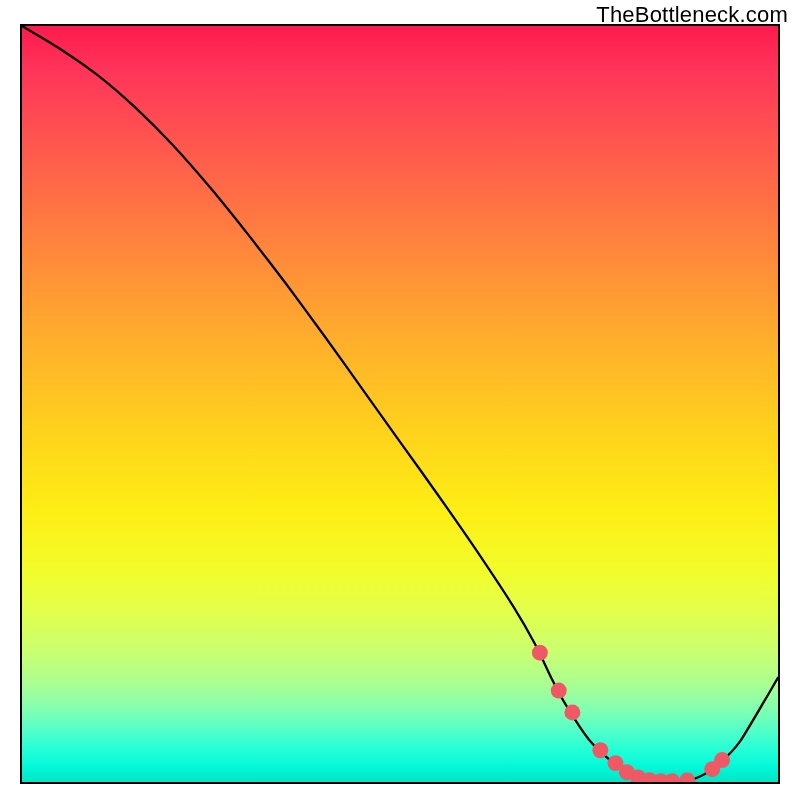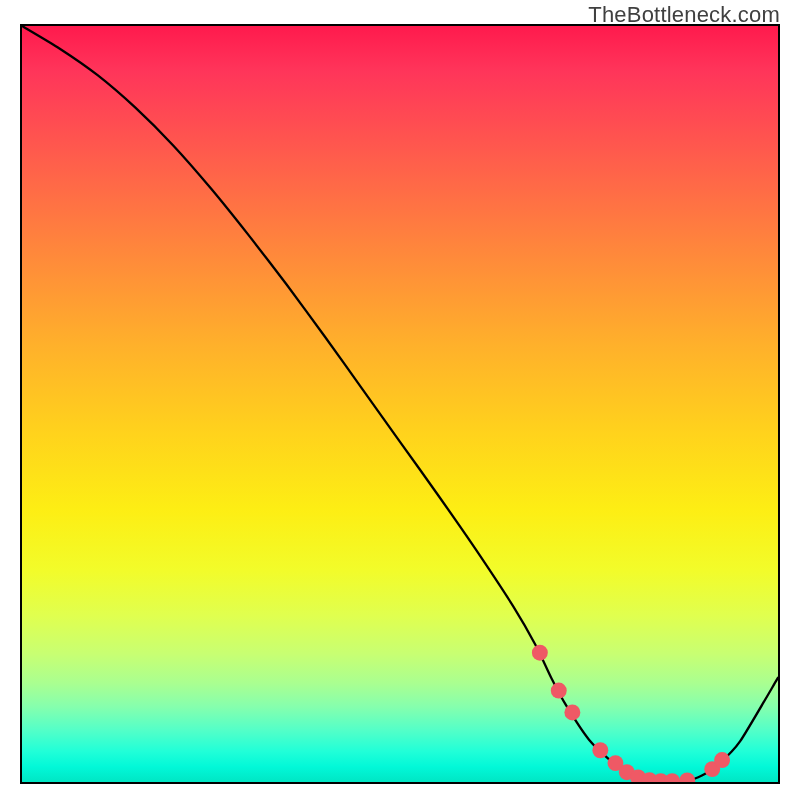--- a/index.html
+++ b/index.html
@@ -47,24 +47,24 @@
   .chart-svg {
     position: absolute;
     left: 0;
     top: 0;
     width: 100%;
     height: 100%;
   }
   .watermark {
     position: absolute;
     top: 2px;
-    right: 20px;
+    right: 12px;
     font-size: 22px;
     font-weight: 400;
-    color: #404040;
+    color: #000000;
     letter-spacing: 0.2px;
     user-select: none;
   }
 </style>
 </head>
 <body>
 
 <div class="stage">
 
   <div class="watermark">TheBottleneck.com</div>

